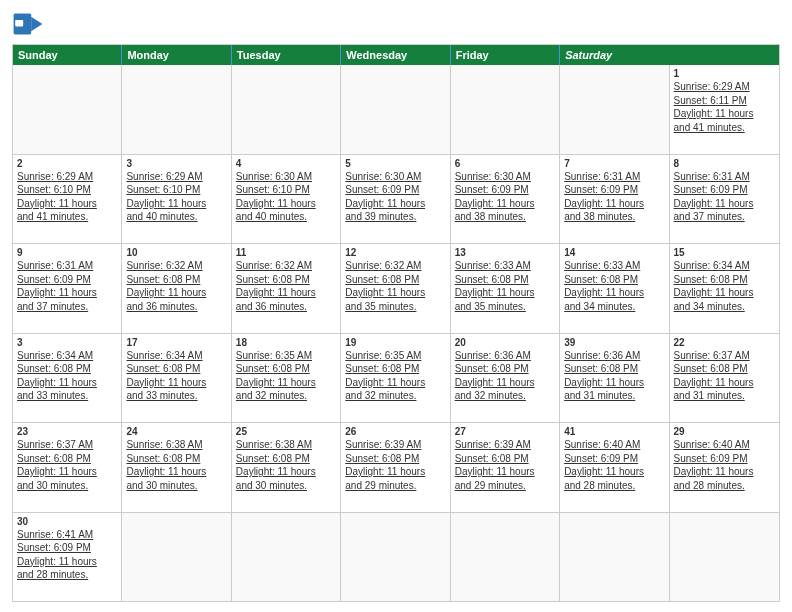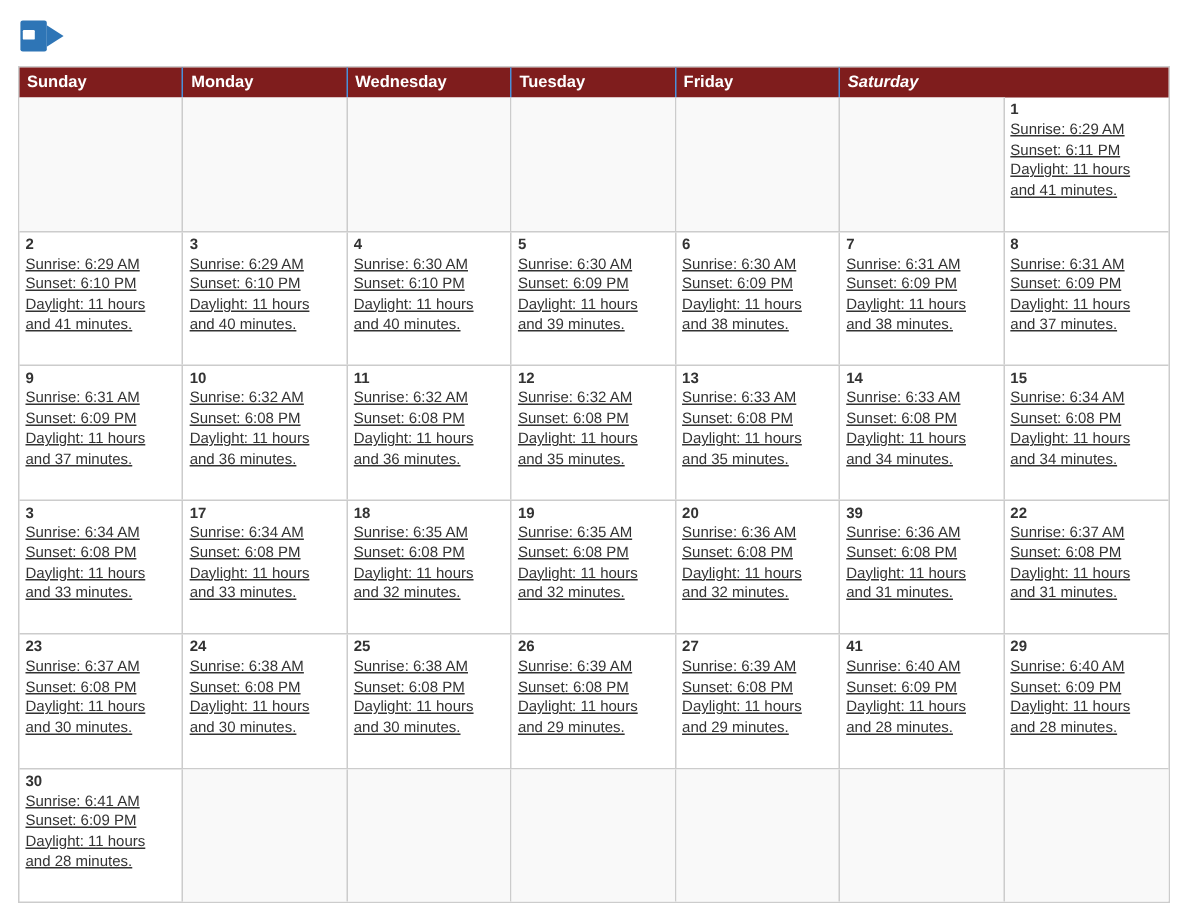--- a/index.html
+++ b/index.html
@@ -53,21 +53,21 @@
     }
     .calendar {
       flex: 1;
       display: flex;
       flex-direction: column;
       border: 1px solid #ccc;
     }
     .day-headers {
       display: grid;
       grid-template-columns: repeat(7, 1fr);
-      background: #7f1d1d;
+      background: #15803d;
     }
     .day-header {
       color: #fff;
       font-size: 11px;
       font-weight: bold;
       padding: 4px 5px;
       border-right: 1px solid #4a90d9;
     }
     .day-header:last-child { border-right: none; font-style: italic; }
     .weeks {
@@ -123,22 +123,22 @@
     <div class="title-area">
       <div class="month-title"></div>
       <div class="subtitle"></div>
     </div>
   </div>
 
   <div class="calendar">
     <div class="day-headers">
     <div class="day-header">Sunday</div>
         <div class="day-header">Monday</div>
+        <div class="day-header">Tuesday</div>
         <div class="day-header">Wednesday</div>
-        <div class="day-header">Tuesday</div>
         <div class="day-header">Friday</div>
         <div class="day-header">Saturday</div>
       </div>
     <div class="weeks">
     <div class="week">
           <div class="cell empty"></div>
           <div class="cell empty"></div>
           <div class="cell empty"></div>
           <div class="cell empty"></div>
           <div class="cell empty"></div>

